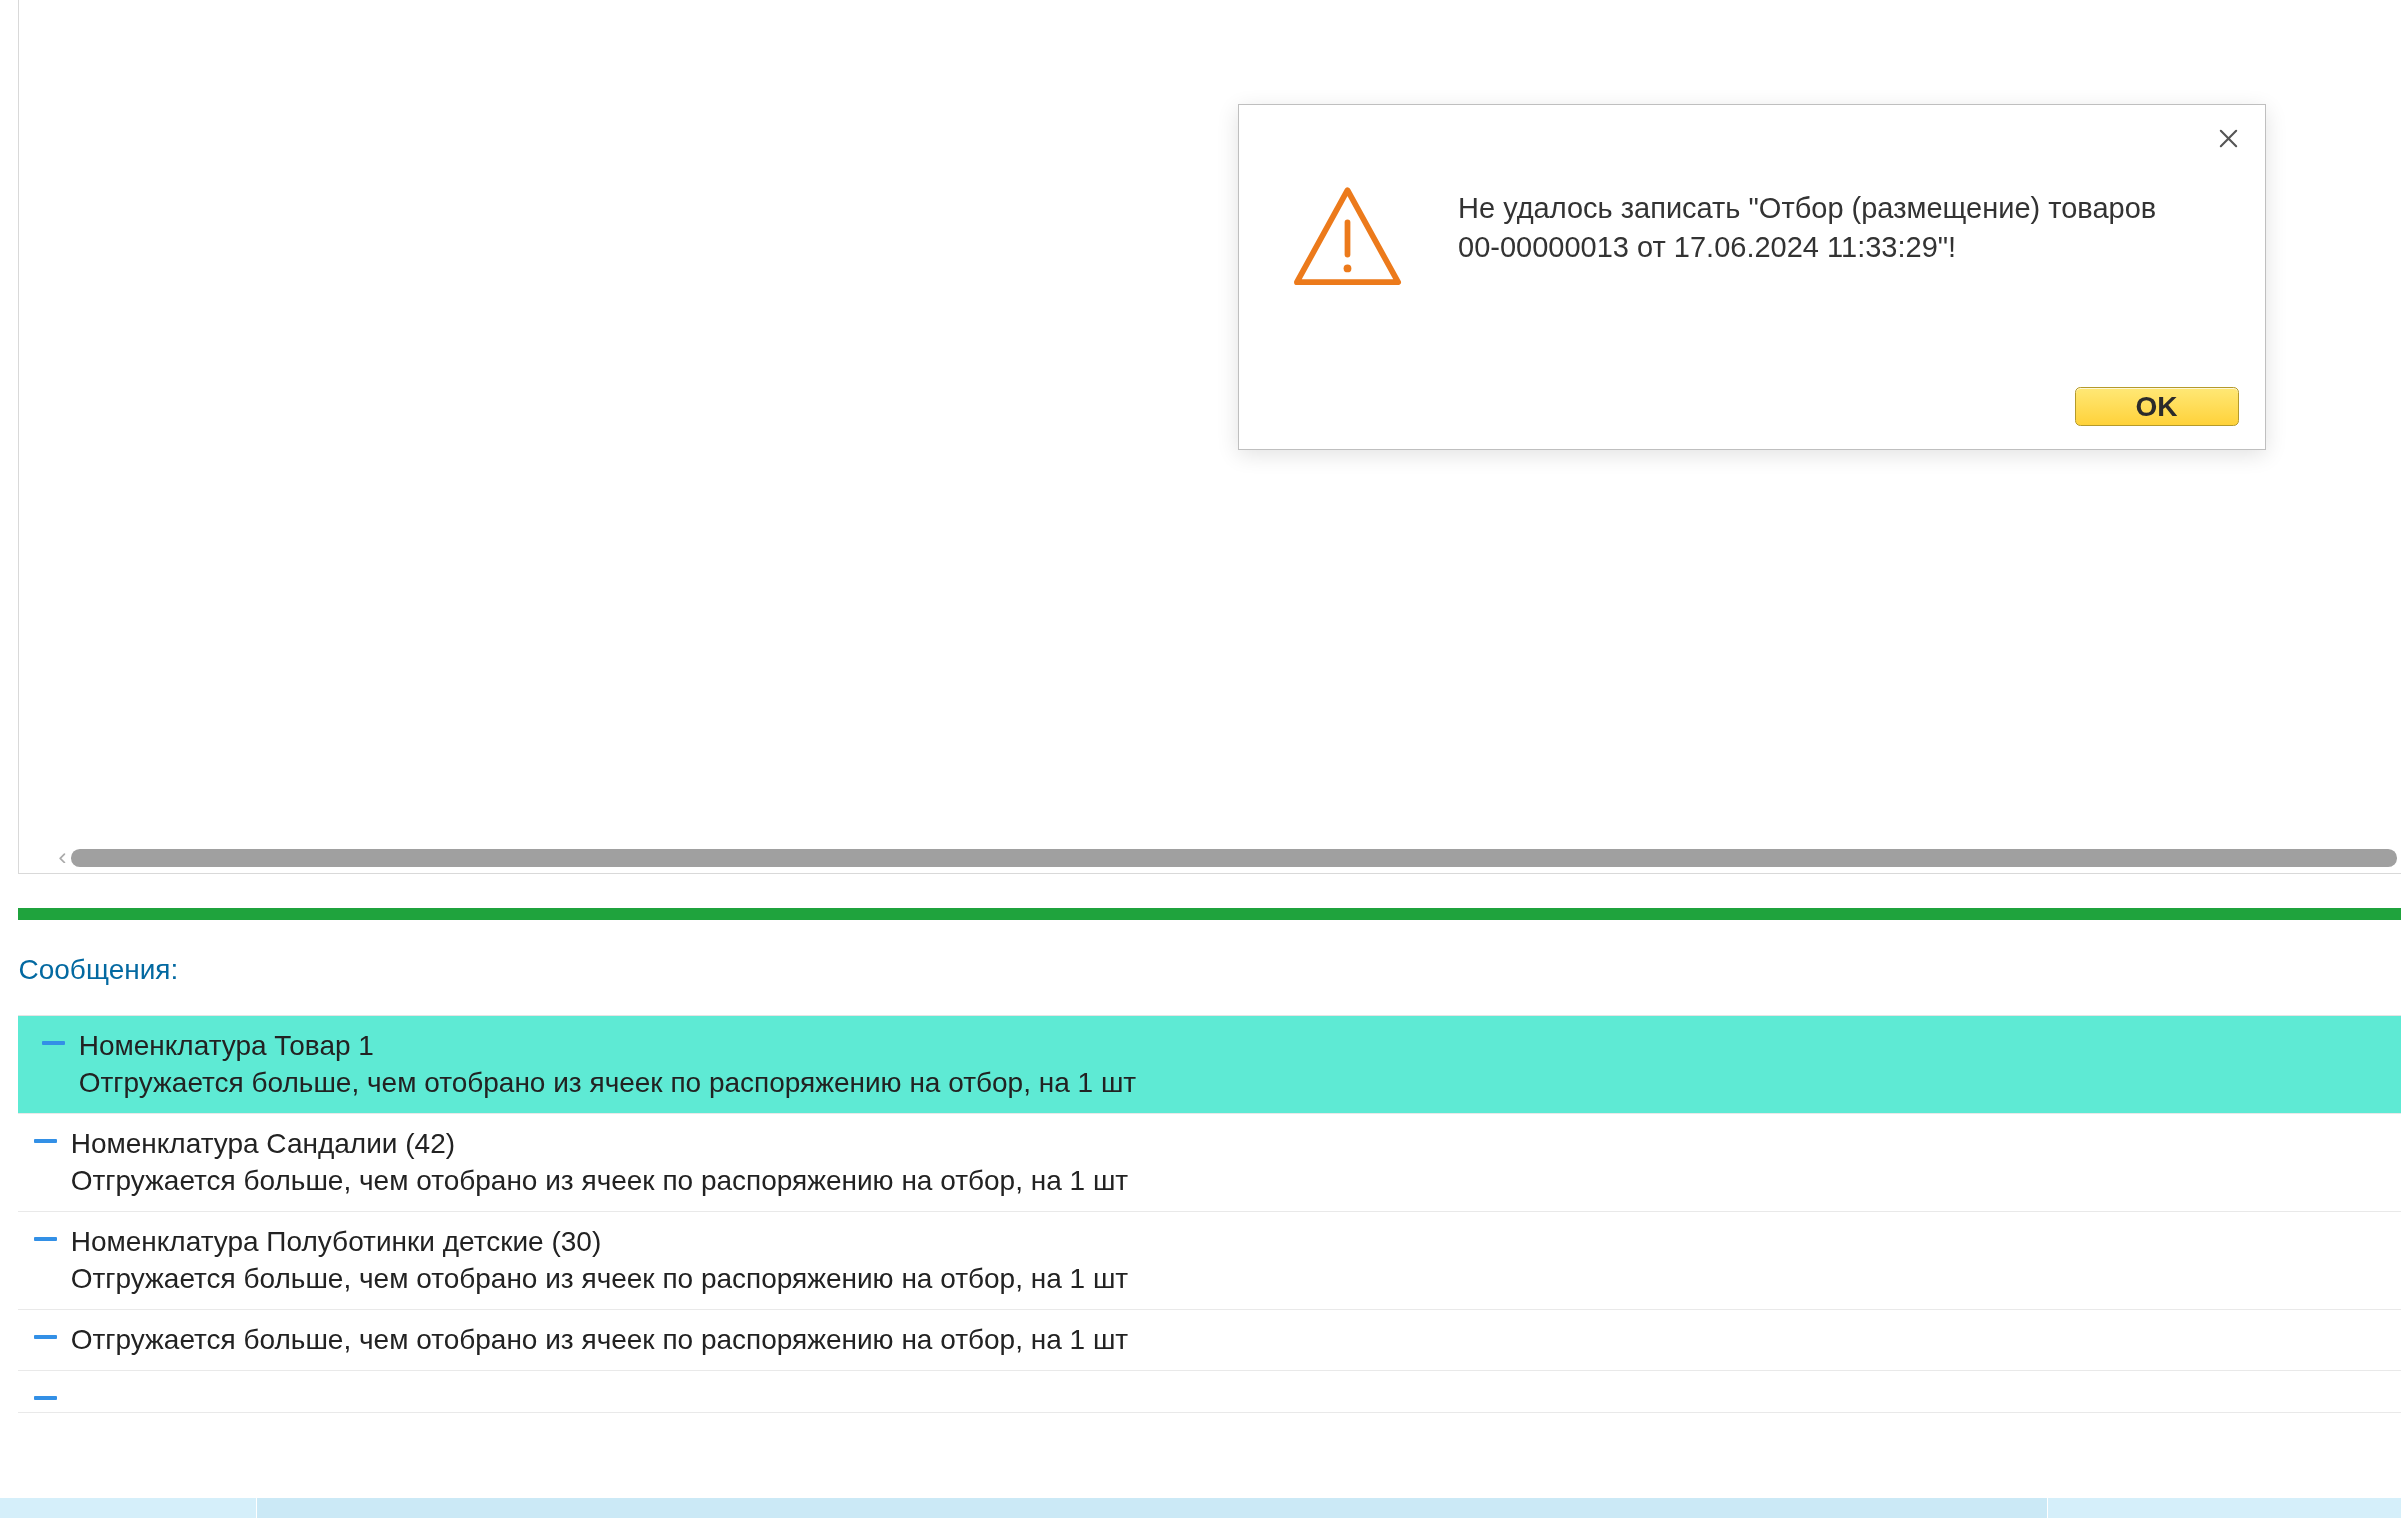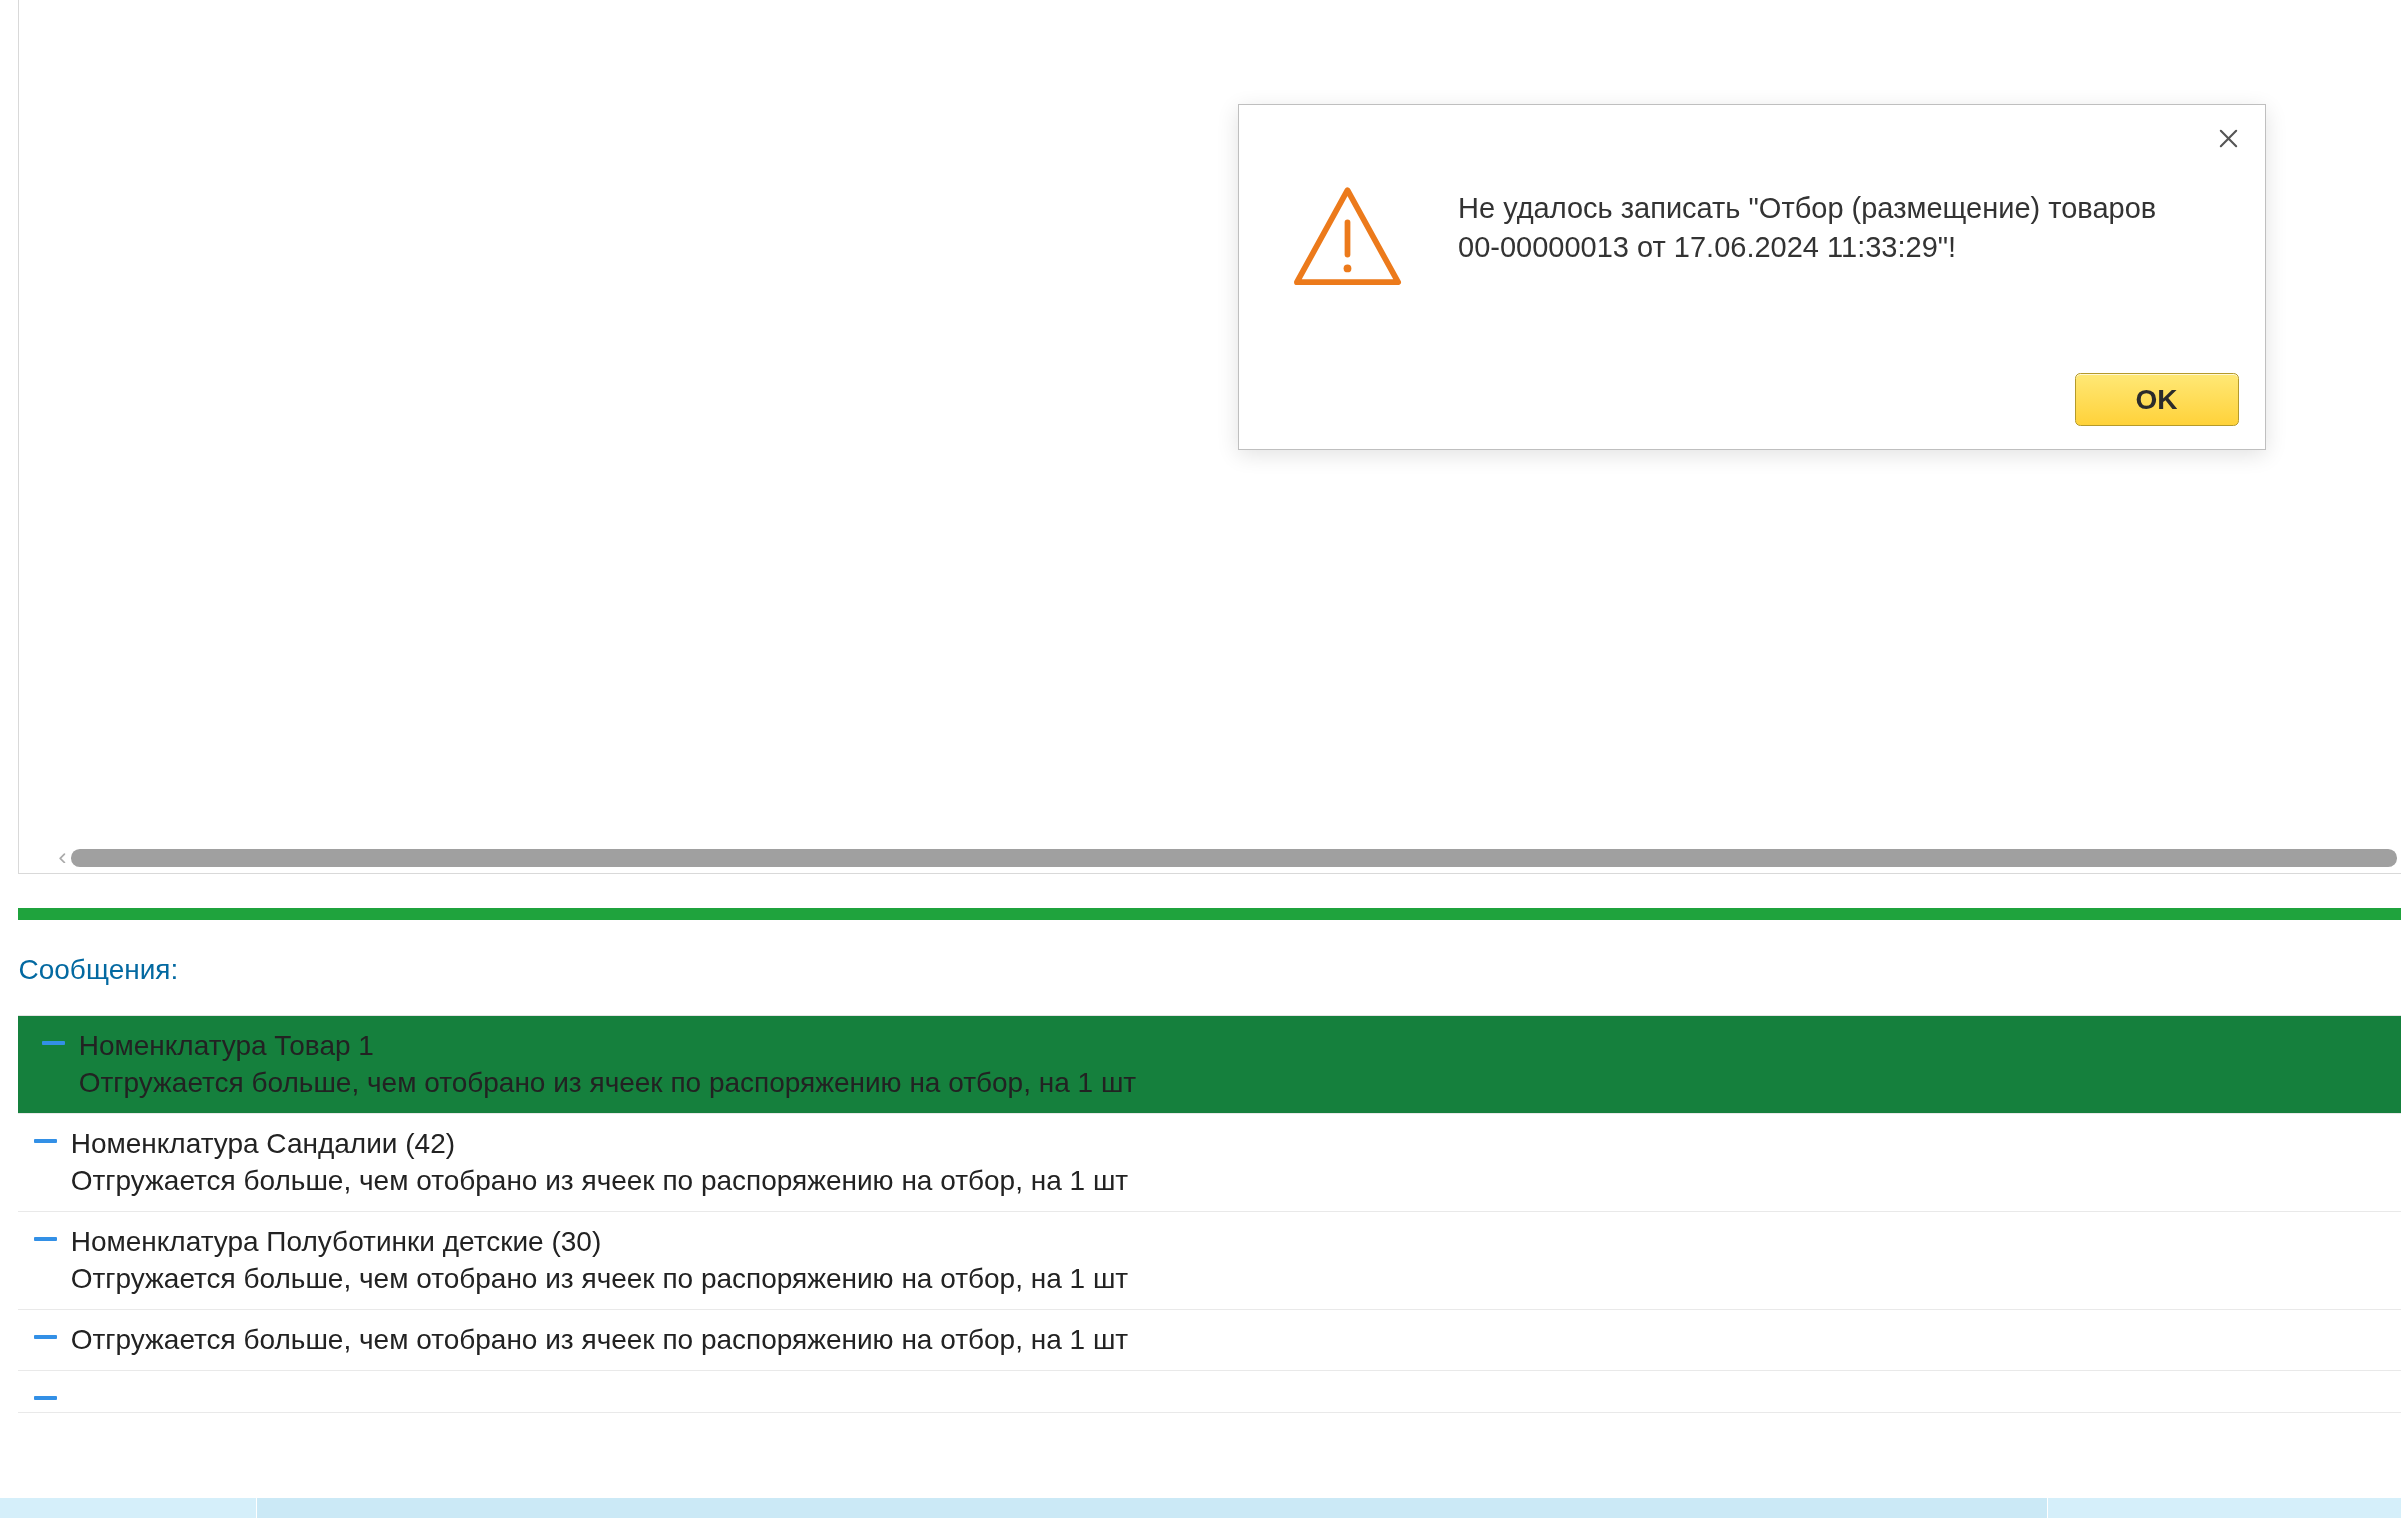--- a/index.html
+++ b/index.html
@@ -85,21 +85,21 @@
   .msg-row {
     display: flex;
     align-items: flex-start;
     padding: 10.6px 16px 12.4px 16px;
     border-bottom: 0.9px solid #e9e9e9;
     font-size: 28px;
     line-height: 37px;
     color: #222;
   }
   .msg-row.highlight {
-    background: #15803d;
+    background: #5eead4;
     padding-left: 24px;
   }
   .msg-dash {
     width: 37px;
     flex: 0 0 37px;
     display: flex;
     align-items: flex-start;
     padding-top: 3.5px;
   }
   .msg-dash .dash-shape {
@@ -168,21 +168,21 @@
     font-size: 29px;
     line-height: 39px;
     color: #333;
     padding-top: 5.3px;
   }
   .dialog .ok-btn {
     position: absolute;
     right: 26.5px;
     bottom: 23px;
     width: 164px;
-    height: 53px;
+    height: 39px;
     background: linear-gradient(#ffe876, #ffd23a);
     border: 0.9px solid #b59a2b;
     border-radius: 5.3px;
     display: flex;
     align-items: center;
     justify-content: center;
     font-size: 28px;
     font-weight: 700;
     color: #2b2b2b;
     cursor: pointer;

